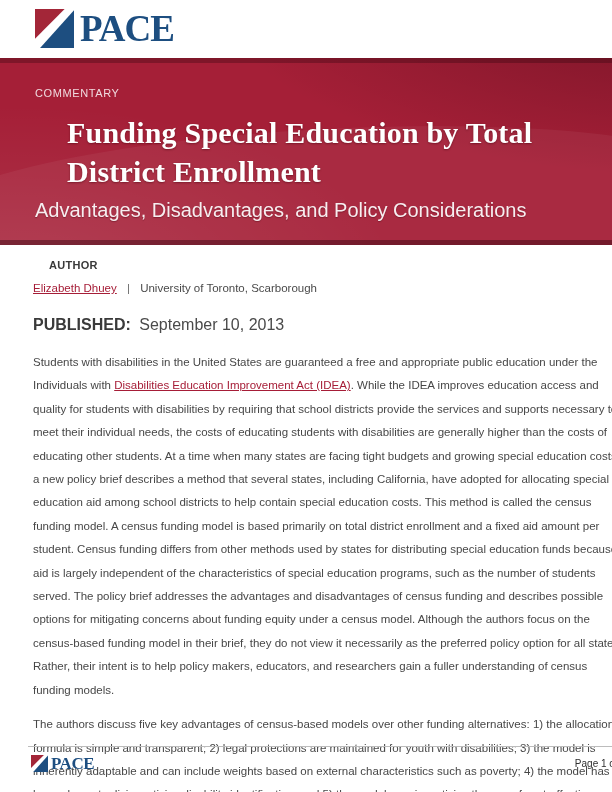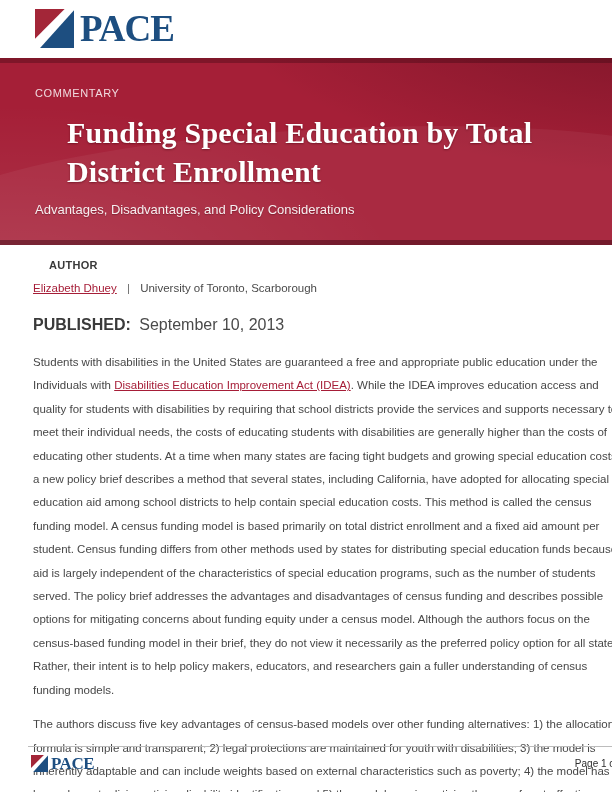--- a/index.html
+++ b/index.html
@@ -77,21 +77,21 @@
     font-weight: 600;
     font-size: 30px;
     line-height: 38.5px;
     letter-spacing: 0.2px;
     text-shadow: 0 1px 2px rgba(60,0,12,0.45);
     margin-left: 32px;
   }
   .banner-subtitle {
     position: absolute; left: 35px; top: 141px; width: 540px;
     color: #f7eef0;
-    font-size: 13px;
+    font-size: 20px;
     line-height: 22px;
     text-shadow: 0 1px 1px rgba(60,0,12,0.35);
   }
 
   
   .content {
     position: absolute; top: 247px; left: 33px; right: 28px;
     color: #454545;
   }
   .author-heading {

